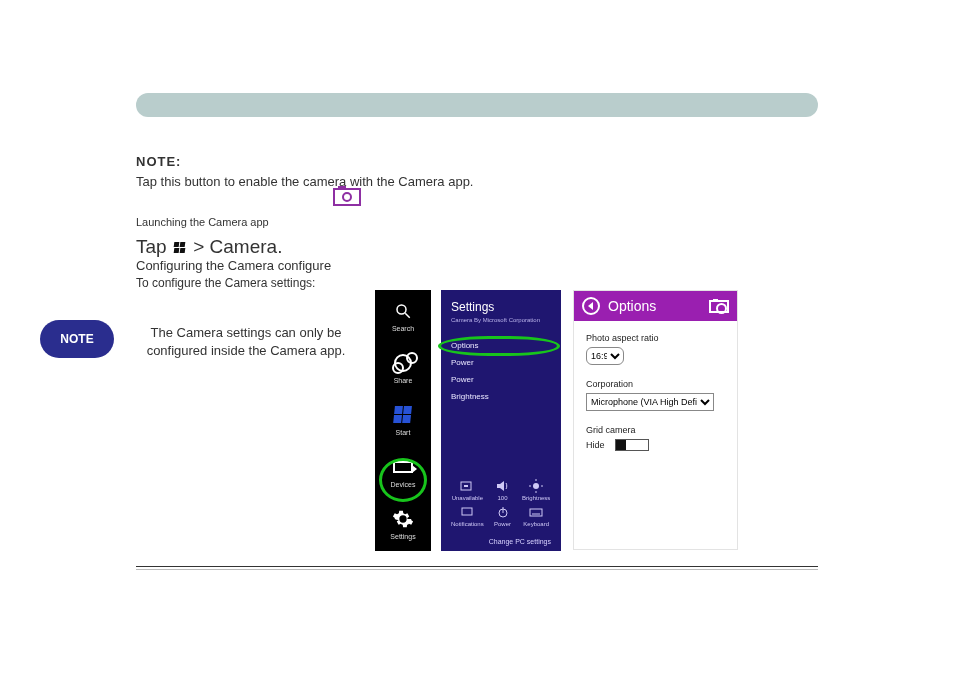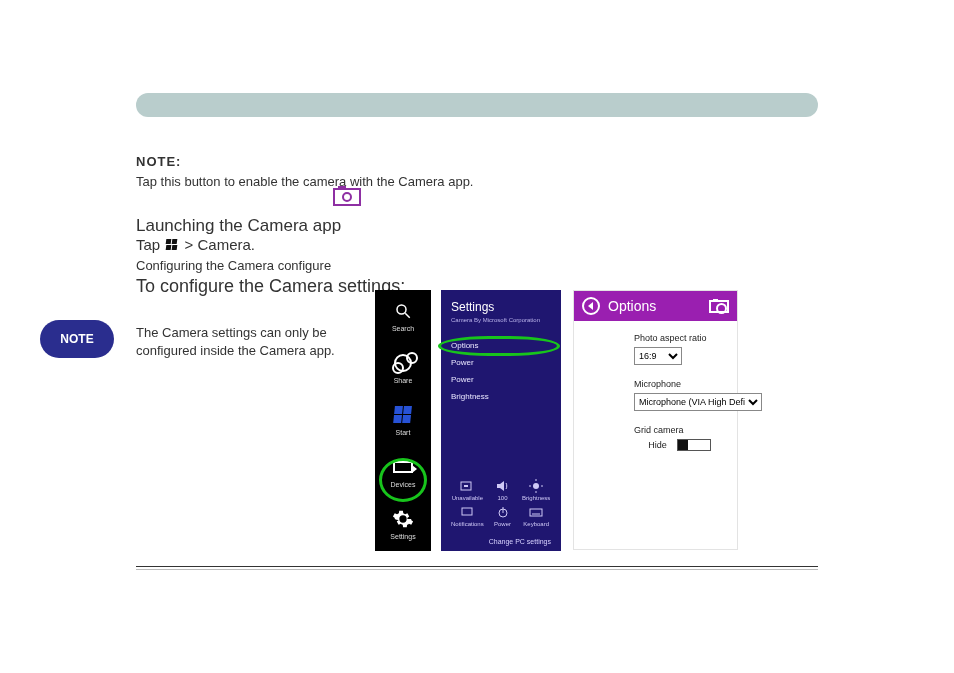--- a/index.html
+++ b/index.html
@@ -13,38 +13,38 @@
   .section-label { position: absolute; left: 136px; top: 154px; font-size: 13px; font-weight: bold; letter-spacing: 1px; }
   .section-desc   { position: absolute; left: 136px; top: 174px; font-size: 13px; }
 
   .camera-tile {
     position: absolute; left: 333px; top: 188px; width: 28px; height: 18px;
     border: 2px solid #8e2fa3; background: #fff; display: flex; align-items: center; justify-content: center;
   }
   .camera-tile::before { content: ""; position: absolute; top: -4px; left: 3px; width: 8px; height: 4px; background: #8e2fa3; }
   .camera-tile .lens { width: 10px; height: 10px; border: 2px solid #8e2fa3; border-radius: 50%; }
 
-  .para1 { position: absolute; left: 136px; top: 216px; font-size: 17px; width: 600px; }
-  .para2 { position: absolute; left: 136px; top: 236px; font-size: 15px; width: 700px; }
+  .para1 { position: absolute; left: 136px; top: 216px; font-size: 11px; width: 600px; }
+  .para2 { position: absolute; left: 136px; top: 236px; font-size: 19px; width: 700px; }
 
   .win-logo { display: inline-block; width: 12px; height: 12px; position: relative; top: 1px; margin: 0 2px; }
   .win-logo span { position: absolute; width: 5px; height: 5px; background: #111; transform: skewX(-8deg); }
   .win-logo .a { left: 0; top: 0; } .win-logo .b { left: 6px; top: 0; }
   .win-logo .c { left: 0; top: 6px; } .win-logo .d { left: 6px; top: 6px; }
 
   .list3 { position: absolute; left: 136px; top: 258px; font-size: 13px; }
-  .list4 { position: absolute; left: 136px; top: 276px; font-size: 18px; }
+  .list4 { position: absolute; left: 136px; top: 276px; font-size: 12px; }
 
   .note-pill {
     position: absolute; left: 40px; top: 320px; width: 74px; height: 38px;
     background: #2a2d8e; color: #fff; border-radius: 19px; display: flex;
     align-items: center; justify-content: center; font-size: 12px; font-weight: bold;
   }
   .note-text {
-    position: absolute; left: 136px; top: 324px; font-size: 13px; width: 220px; line-height: 1.35;
+    position: absolute; left: 136px; top: 324px; font-size: 13px; width: 220px; line-height: 1.35; text-align: center;
   }
 
   
   .shot-charms { position: absolute; left: 375px; top: 290px; width: 56px; height: 261px; background: #000; color: #fff; font-size: 7px; text-align: center; }
   .charm { height: 52px; display: flex; flex-direction: column; align-items: center; justify-content: center; gap: 3px; }
   .charm .ico { width: 22px; height: 22px; display: flex; align-items: center; justify-content: center; }
   .charm .lbl { font-size: 7px; color: #ddd; }
   .share-ico { width: 18px; height: 18px; border: 2px solid #fff; border-radius: 50%; position: relative; }
   .share-ico::before, .share-ico::after { content:""; position:absolute; width:8px; height:8px; border:2px solid #fff; border-radius:50%; }
   .share-ico::before { left:-4px; top:6px; } .share-ico::after { left:10px; top:-4px; }
@@ -72,26 +72,26 @@
   .shot-options { position: absolute; left: 573px; top: 290px; width: 165px; height: 260px; background:#fff; border:1px solid #e3e3e3; }
   .opt-head { background:#9a1fb0; color:#fff; height:30px; display:flex; align-items:center; padding:0 8px; gap:8px; }
   .back-circ { width:18px; height:18px; border:2px solid #fff; border-radius:50%; display:flex; align-items:center; justify-content:center; }
   .back-circ::before { content:""; width:0; height:0; border-top:4px solid transparent; border-bottom:4px solid transparent; border-right:5px solid #fff; margin-left:-1px; }
   .opt-head .ot { font-size:14px; font-weight:300; flex:1; }
   .cam-sm { width:20px; height:13px; border:2px solid #fff; position:relative; }
   .cam-sm::before{content:"";position:absolute;top:-3px;left:2px;width:5px;height:3px;background:#fff;}
   .cam-sm::after{content:"";position:absolute;left:5px;top:1px;width:7px;height:7px;border:2px solid #fff;border-radius:50%;}
 
   .opt-body { padding: 12px 12px; font-size: 9px; color:#222; }
-  .fld { margin-bottom: 14px; margin-left: 48px; }
+  .fld { margin-bottom: 14px; }
   .fld .lab { margin-bottom: 4px; font-size: 9px; }
   select.win { font-size: 9px; border:1px solid #888; background:#fff; height:18px; }
-  .sel-small { width: 48px; }
+  .sel-small { width: 38px; border-radius: 6px; }
   .sel-wide { width: 128px; }
-  .tog-row { display:flex; align-items:center; gap:10px;justify-content:center; }
+  .tog-row { display:flex; align-items:center; gap:10px; }
   .toggle { width:34px; height:12px; border:1px solid #555; position:relative; background:#fff; display:inline-block; }
   .toggle .knob { position:absolute; top:0; width:10px; height:10px; background:#111; }
   .toggle.off .knob { left:0; }
   .toggle.on  { background:#cf5dd8; }
   .toggle.on .knob { right:0; }
   .tog-state { font-size:9px; }
 
   .footer-rule { position:absolute; left: 136px; top: 566px; width: 682px; height: 4px; }
   .footer-rule .thick { height:1px; background:#333; }
   .footer-rule .thin { height:1px; background:#bbb; margin-top:2px; }
@@ -246,21 +246,21 @@
     <div class="cam-sm"></div>
   </div>
   <div class="opt-body">
     <div class="fld">
       <div class="lab">Photo aspect ratio</div>
       <select class="win sel-small">
         <option>16:9</option>
       </select>
     </div>
     <div class="fld">
-      <div class="lab">Microphone</div>
+      <div class="lab">Corporation</div>
       <select class="win sel-wide">
         <option>Microphone (VIA High Definit</option>
       </select>
     </div>
     <div class="fld">
       <div class="lab">Grid camera</div>
       <div class="tog-row">
         <span class="tog-state">Hide</span>
         <span class="toggle off">
             <span class="knob"></span>

